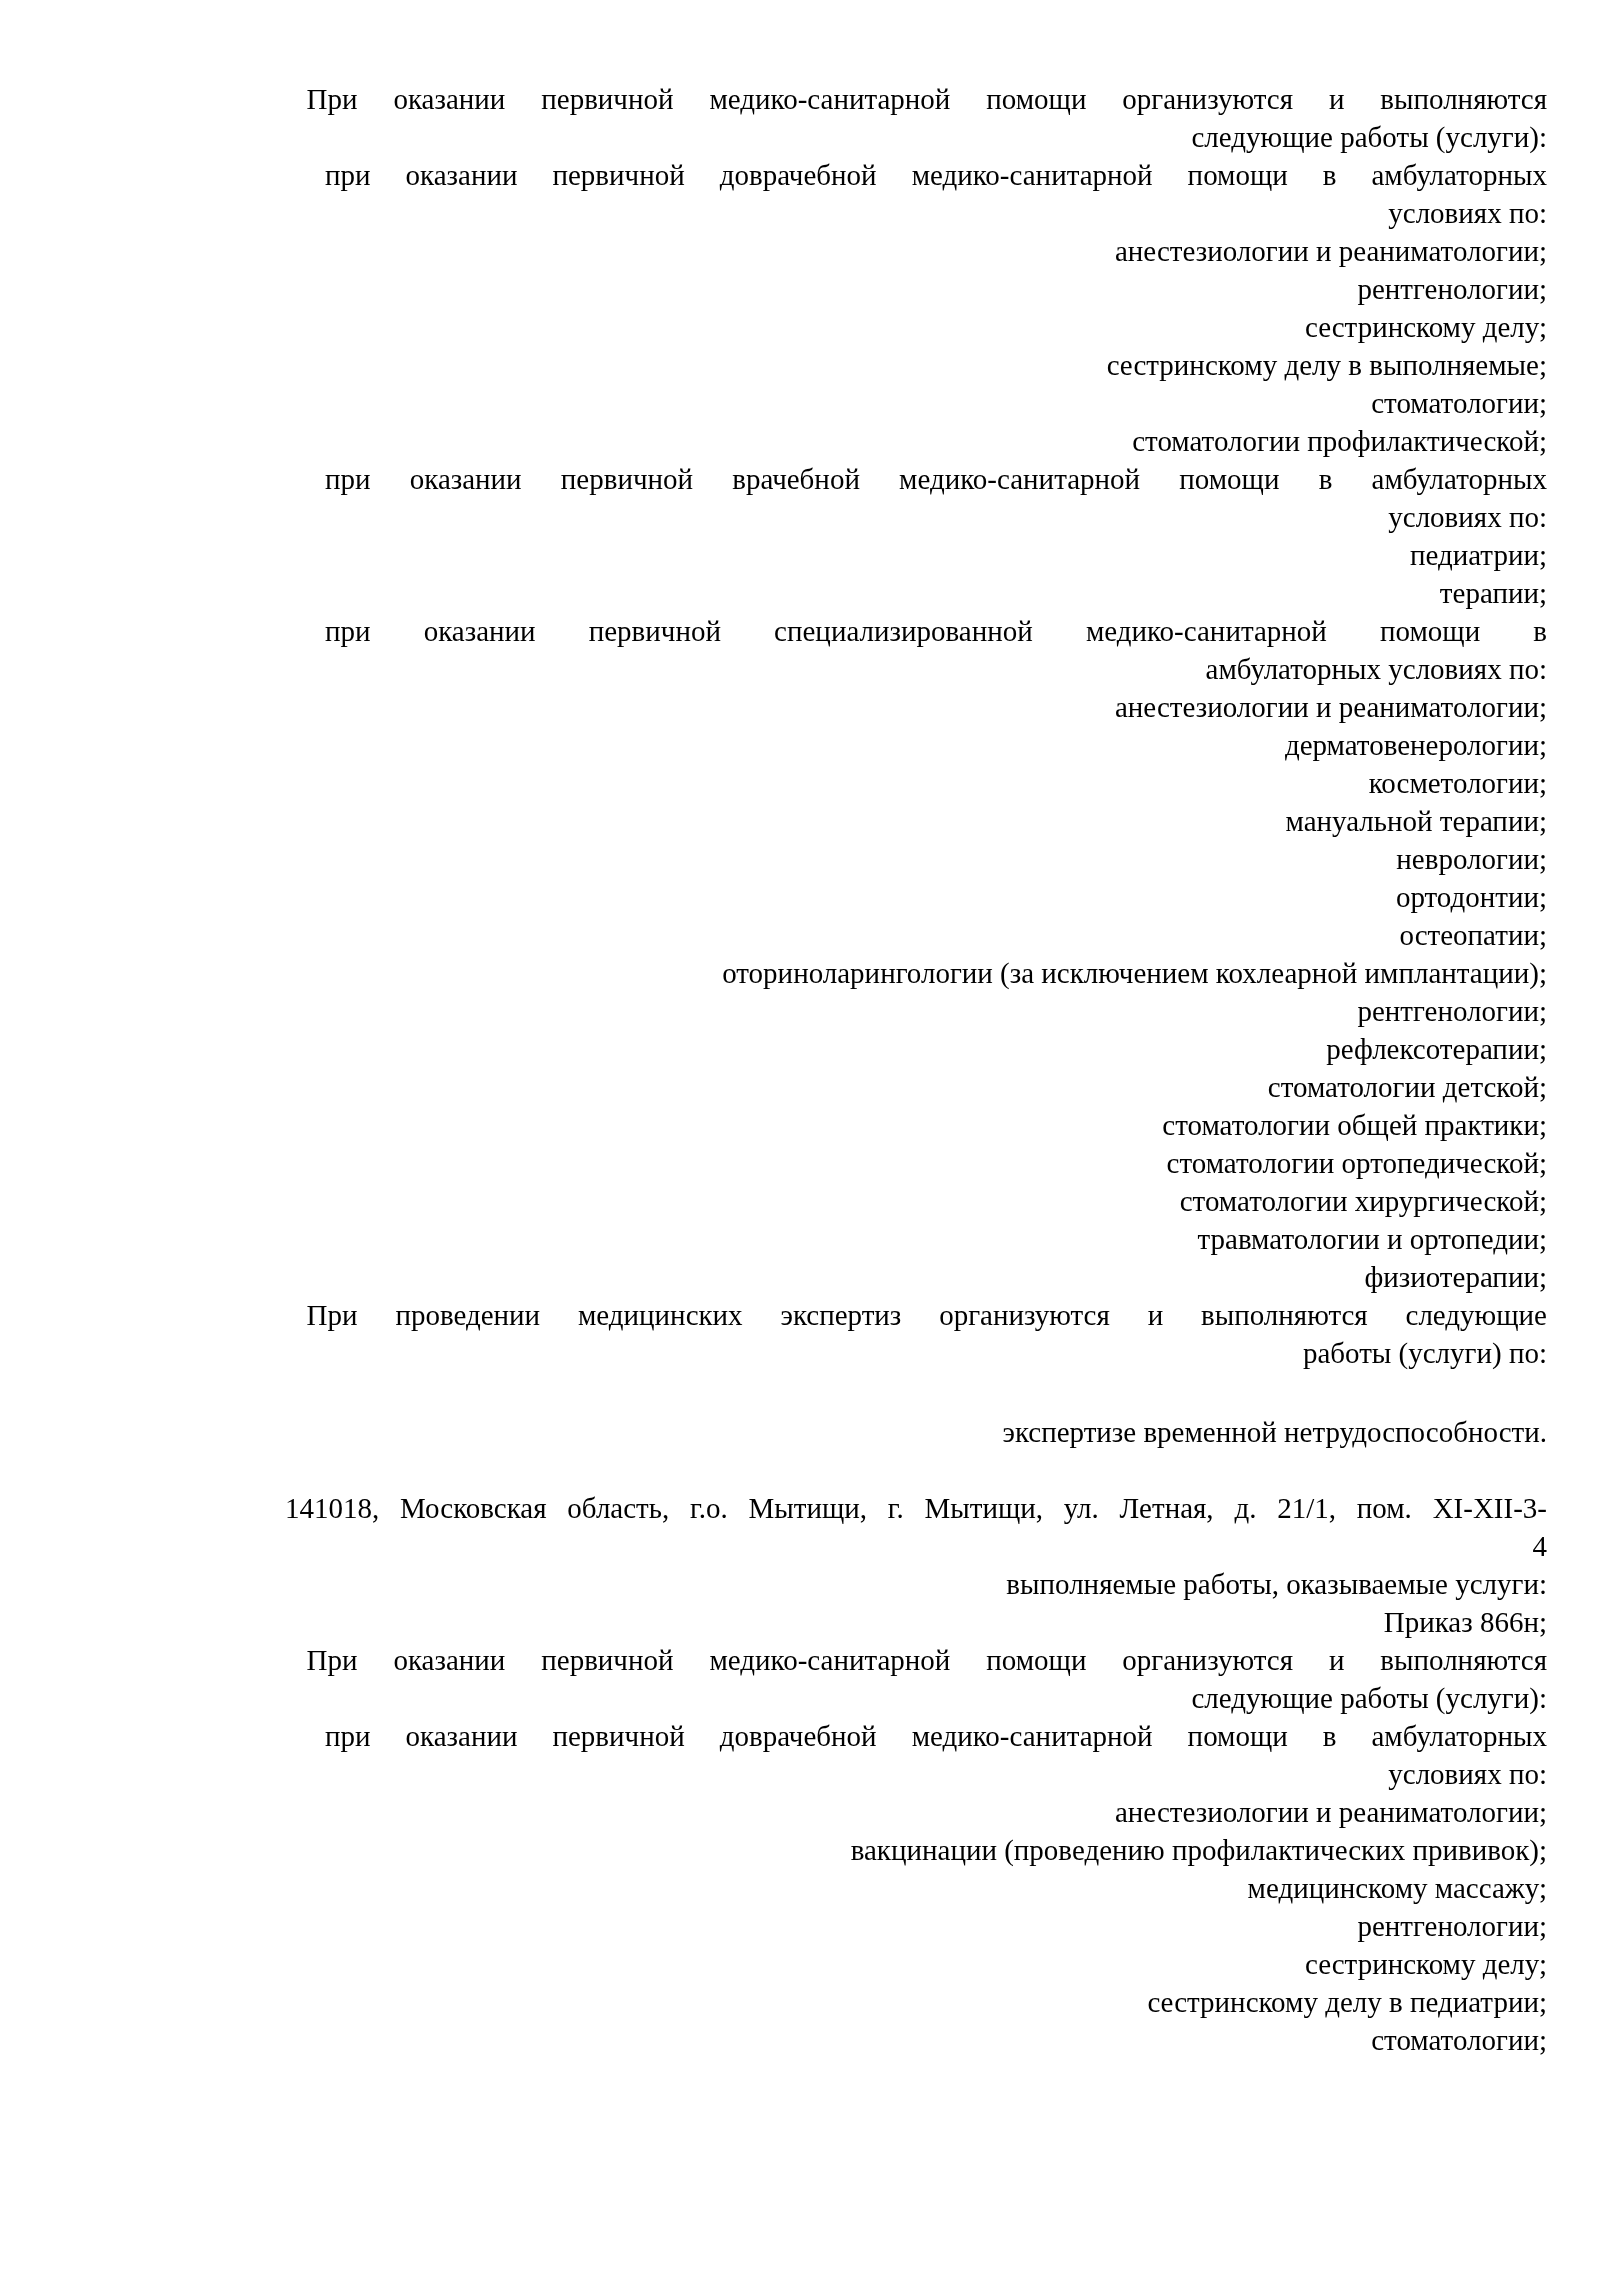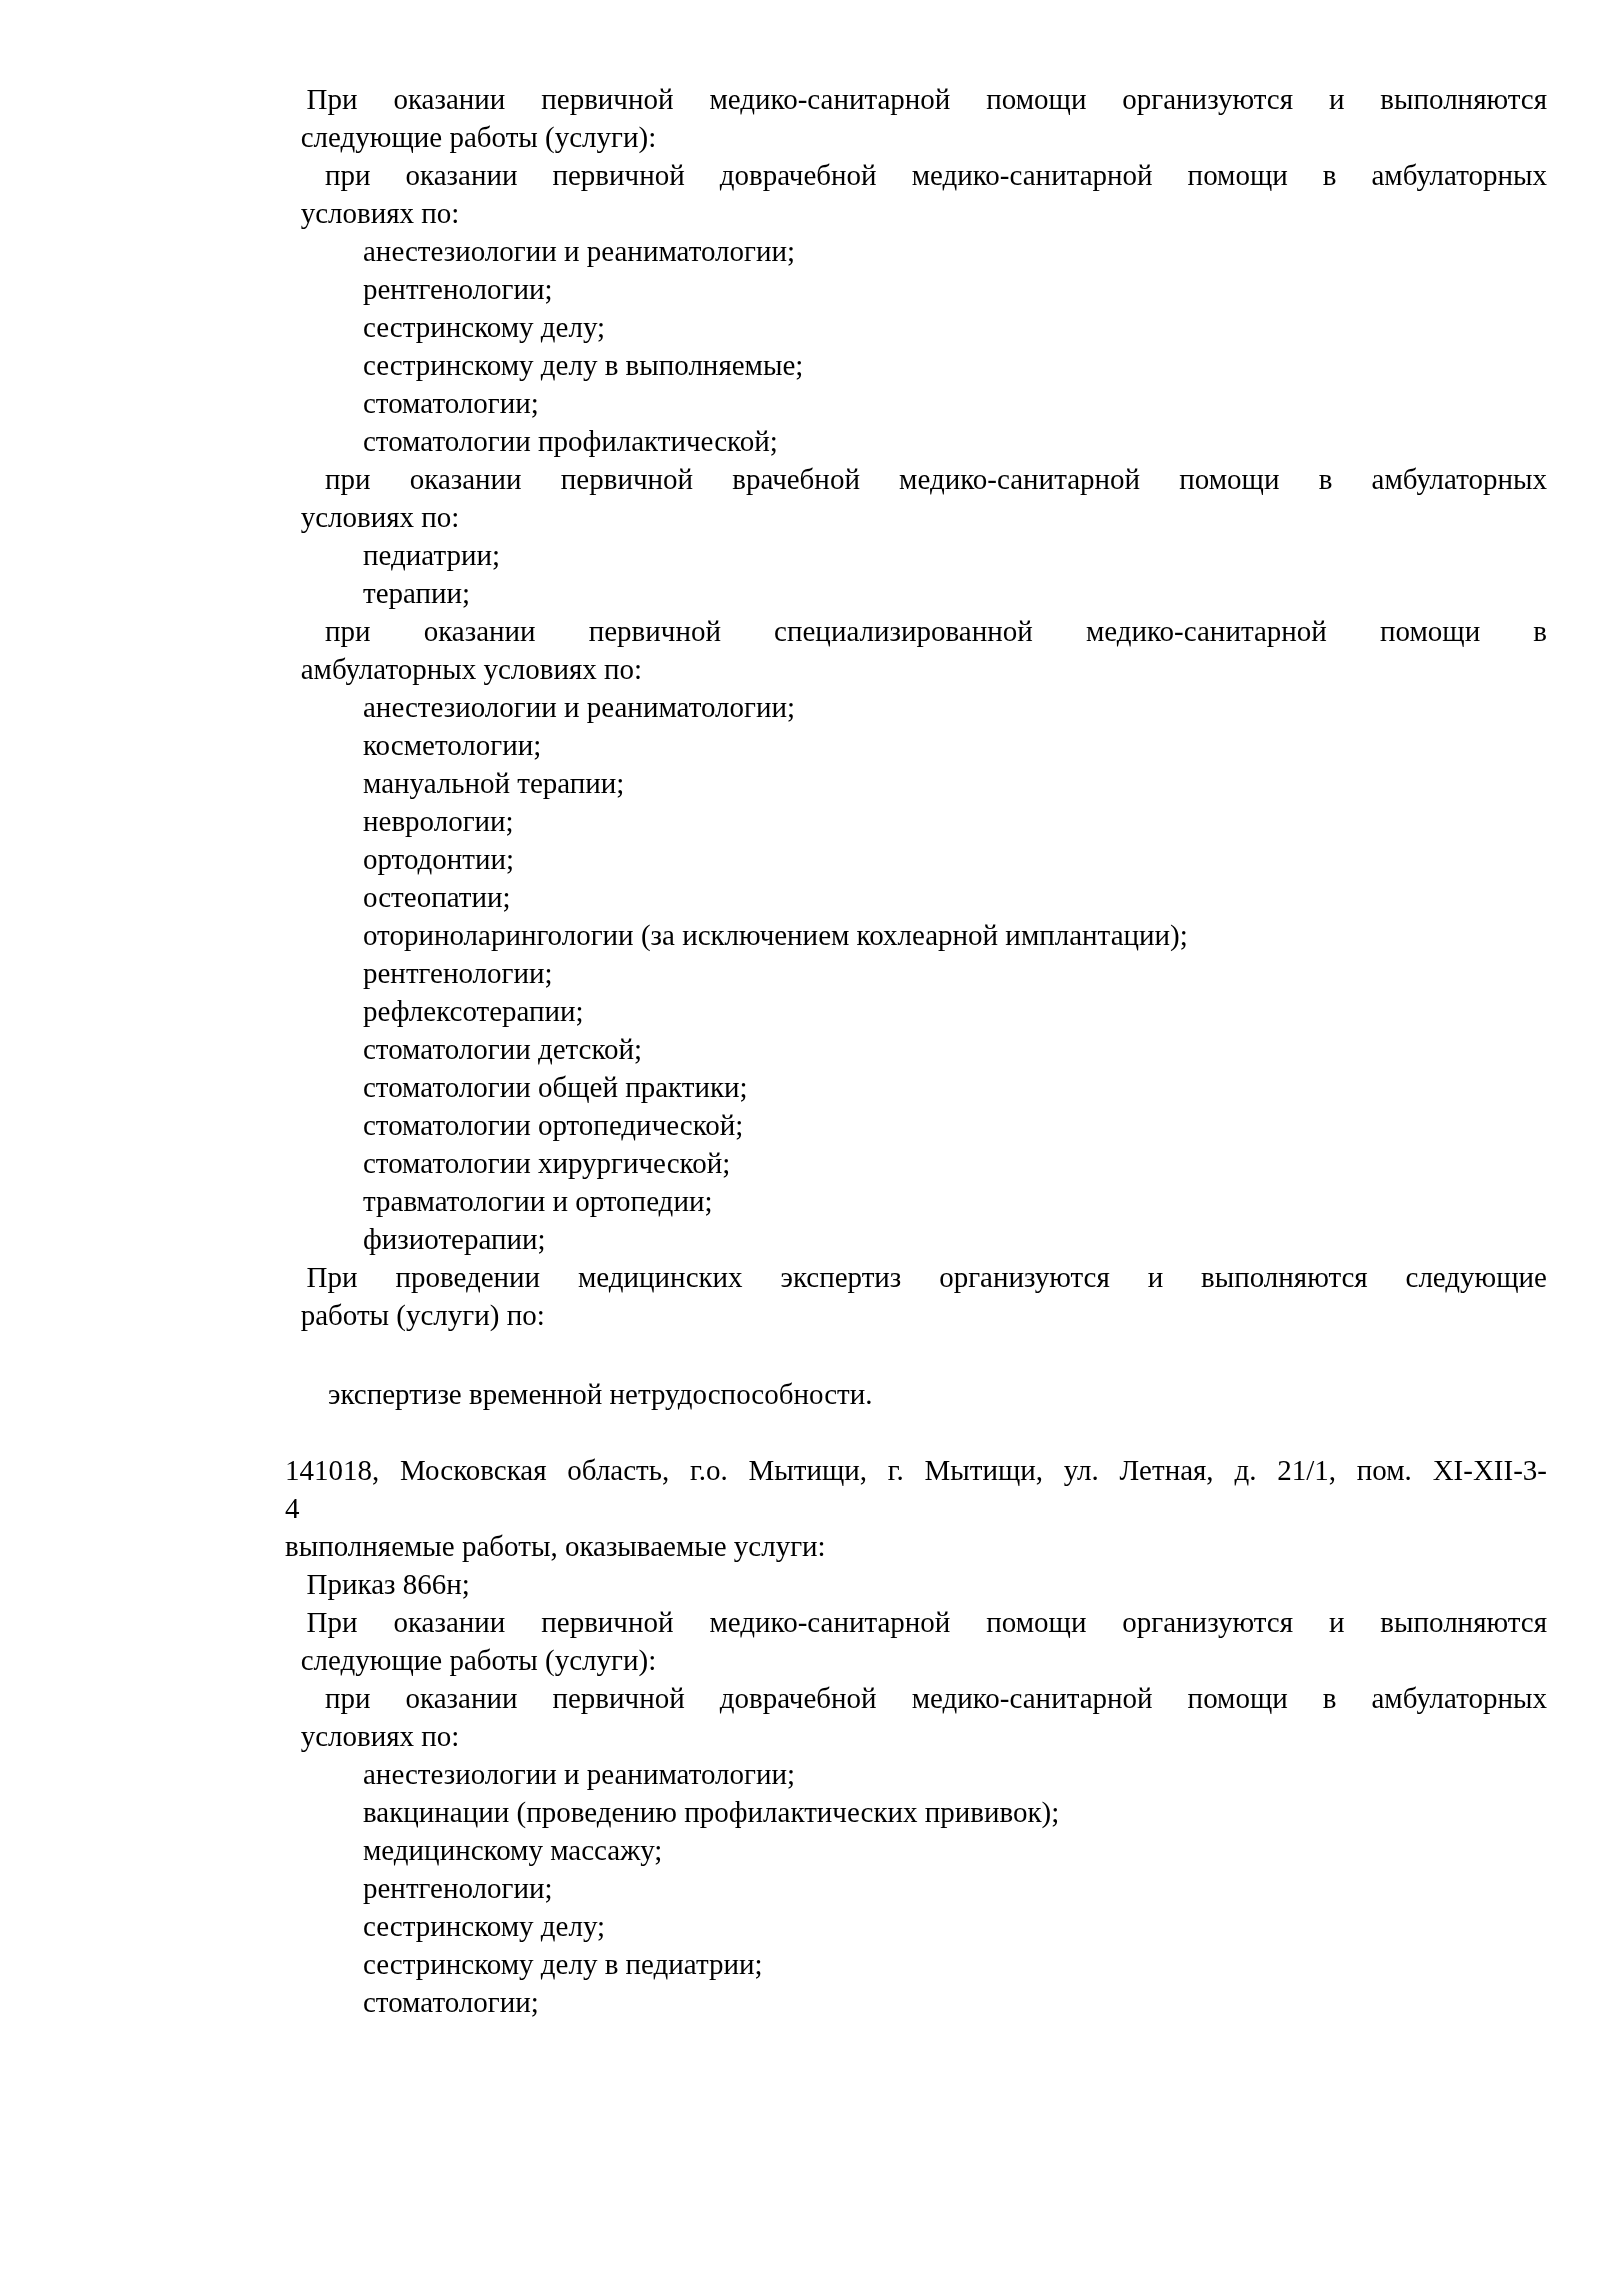--- a/index.html
+++ b/index.html
@@ -20,21 +20,21 @@
     height: 2293px;
     background: #ffffff;
     box-sizing: border-box;
     padding: 80px 74px 0 285px;
     color: #000000;
     font-size: 29px;
     line-height: 38px;
   }
   .line {
     white-space: normal;
-    text-align: left;
+    text-align: right;
   }
   .line.j {
     text-align: justify;
     text-align-last: justify;
   }
   .ind-addr  { padding-left: 0; }
   .ind-p1    { padding-left: 21.6px; }
   .ind-p1c   { padding-left: 15.7px; }
   .ind-p2    { padding-left: 40px; }
   .ind-p2c   { padding-left: 15.7px; }
@@ -57,20 +57,21 @@
       <div class="line ind-li">сестринскому делу в выполняемые;</div>
       <div class="line ind-li">стоматологии;</div>
       <div class="line ind-li">стоматологии профилактической;</div>
       <div class="line ind-p2 j">при оказании первичной врачебной медико-санитарной помощи в амбулаторных</div>
       <div class="line ind-p2c">условиях по:</div>
       <div class="line ind-li">педиатрии;</div>
       <div class="line ind-li">терапии;</div>
       <div class="line ind-p2 j">при оказании первичной специализированной медико-санитарной помощи в</div>
       <div class="line ind-p2c">амбулаторных условиях по:</div>
       <div class="line ind-li">анестезиологии и реаниматологии;</div>
+      <div class="line ind-li">дерматовенерологии;</div>
       <div class="line ind-li">косметологии;</div>
       <div class="line ind-li">мануальной терапии;</div>
       <div class="line ind-li">неврологии;</div>
       <div class="line ind-li">ортодонтии;</div>
       <div class="line ind-li">остеопатии;</div>
       <div class="line ind-li">оториноларингологии (за исключением кохлеарной имплантации);</div>
       <div class="line ind-li">рентгенологии;</div>
       <div class="line ind-li">рефлексотерапии;</div>
       <div class="line ind-li">стоматологии детской;</div>
       <div class="line ind-li">стоматологии общей практики;</div>

